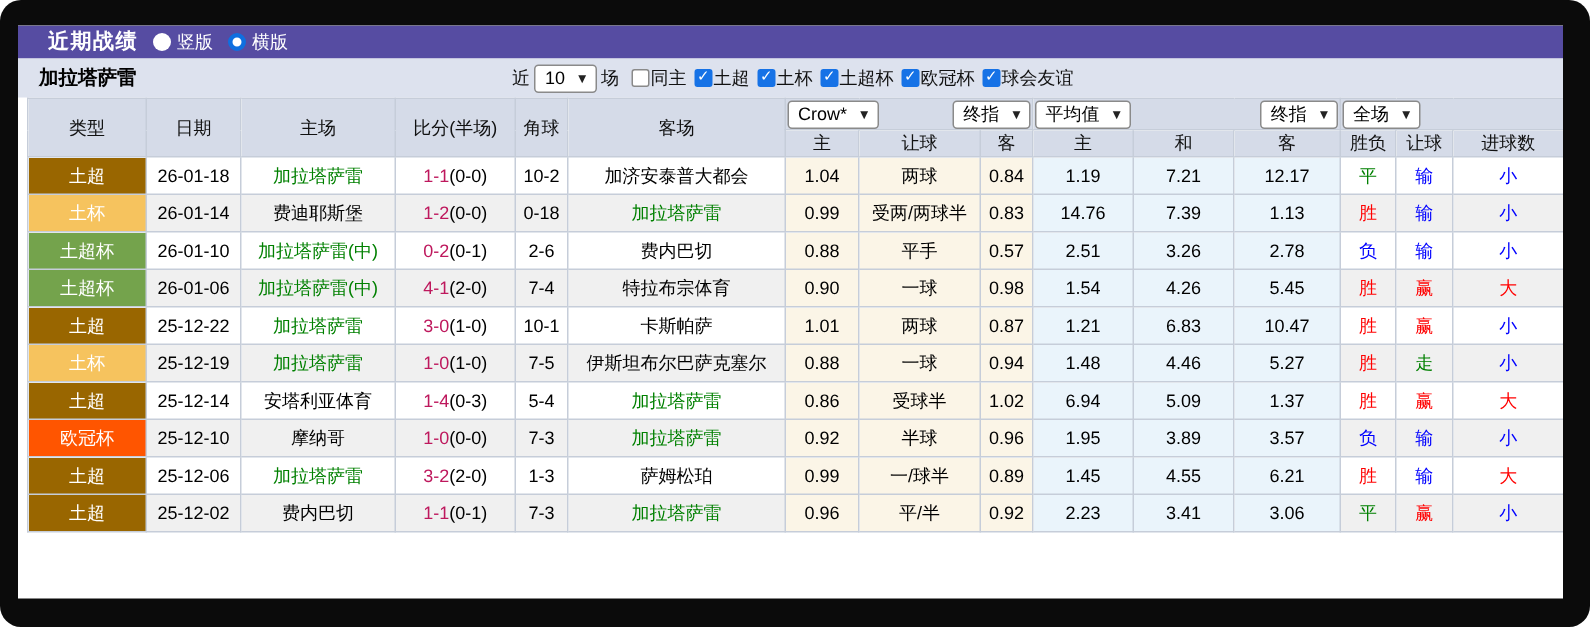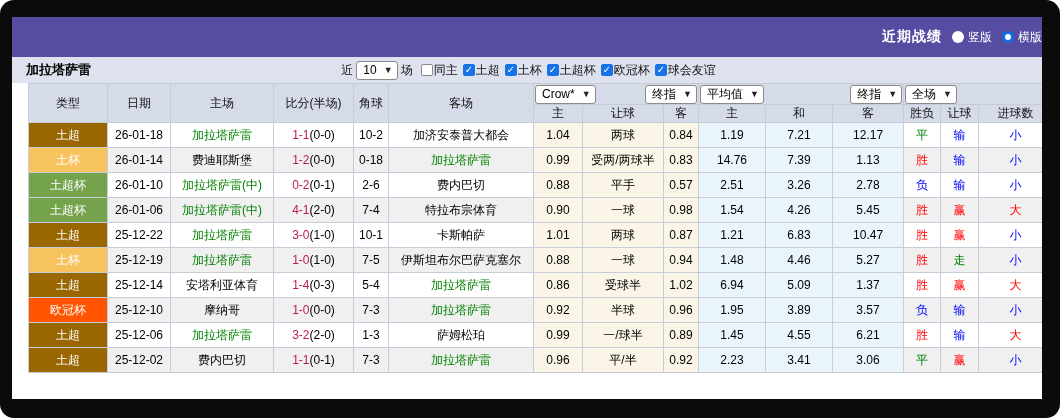--- a/index.html
+++ b/index.html
@@ -3,22 +3,22 @@
 <meta charset="utf-8">
 <style>
   * { box-sizing: border-box; }
   html,body { margin:0; padding:0; background:#fff; }
   body { font-family:"Liberation Sans","DejaVu Sans",sans-serif; }
   .frame { width:1060px; height:418px; background:#0b0b0b; border-radius:14px;
            padding:17px 18px 19px 12px; }
   .content { width:1030px; height:382px; background:#ffffff; overflow:hidden; }
 
   
-  .titlebar { height:40px; background:#564CA2; color:#fff; display:flex;
-              align-items:center; justify-content:flex-end; gap:10px; font-size:12px;padding-left:20px; }
+  .titlebar { height:22px; background:#564CA2; color:#fff; display:flex;
+              align-items:center; justify-content:flex-start; gap:10px; font-size:12px;padding-left:20px; }
   .tb-title { font-weight:bold; font-size:14px; letter-spacing:1px; }
   .radiowrap { display:inline-flex; align-items:center; gap:4px; cursor:pointer; }
   .radio { width:12px; height:12px; border-radius:50%; background:#fff; display:inline-block; }
   .radio.on { border:3px solid #0f6fe0; }
 
   
   .filterbar { height:26px; background:#DDE2EE; position:relative; display:flex;
                align-items:center; justify-content:center; font-size:12px; color:#111; }
   .team-name { position:absolute; left:14px; font-weight:bold; font-size:13px; color:#000; }
   .filterbar .lbl { margin:0 3px; }
@@ -27,21 +27,21 @@
          font-size:12px; color:#000; cursor:default; line-height:14px; }
   .chev { font-size:9px; color:#222; }
   .cbwrap { display:inline-flex; align-items:center; margin-left:5px; cursor:pointer; }
   .cb { width:12px; height:12px; border:1px solid #8a8a8a; border-radius:2px;
         background:#fff; display:inline-block; position:relative; margin-right:1px; }
   .cb.on { background:#1672e6; border-color:#1672e6; }
   .cb.on::after { content:"✓"; color:#fff; font-size:10px; font-weight:bold;
                   position:absolute; left:1px; top:-1px; }
 
   
-  table { border-collapse:collapse; table-layout:fixed; width:1024px; margin-left:16px;
+  table { border-collapse:collapse; table-layout:fixed; width:1024px; margin-left:6px;
           font-size:12px; color:#000; }
   th,td { border:1px solid #C6CDD9; text-align:center; padding:0 1px; height:25px;
           overflow:hidden; white-space:nowrap; }
   thead th { background:#D5DBE8; font-weight:normal; color:#111; }
   tr.h1 th { height:21px; }
   tr.h2 th { height:18px; }
   .selcell { display:flex; align-items:center; justify-content:space-between; gap:4px; }
   tbody tr.even td { background:#F0F0F0; }
   td.cream { background:#FBF5E7 !important; }
   td.blu   { background:#EAF4FB !important; }

